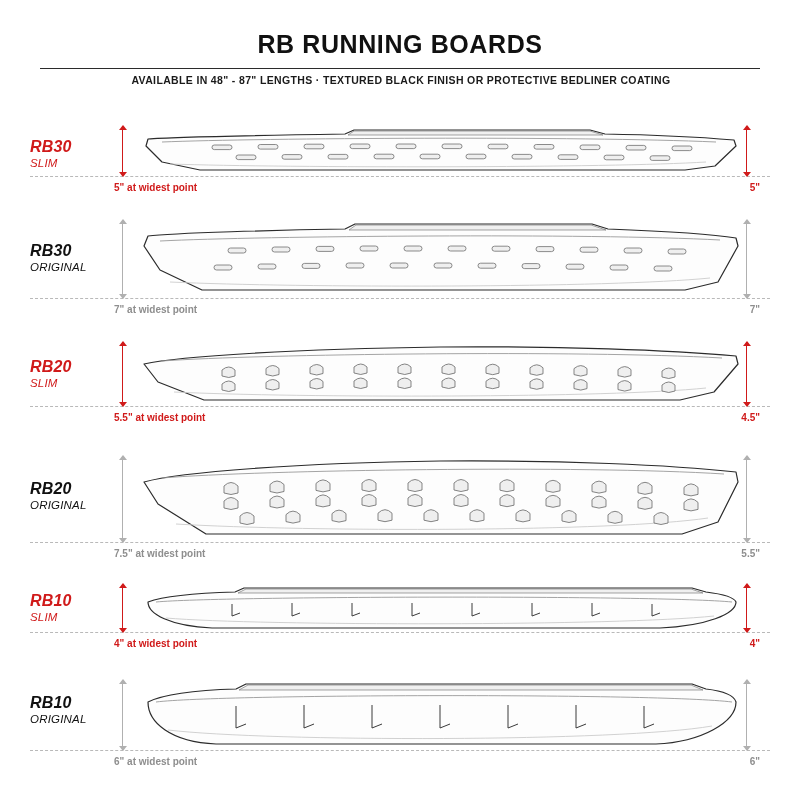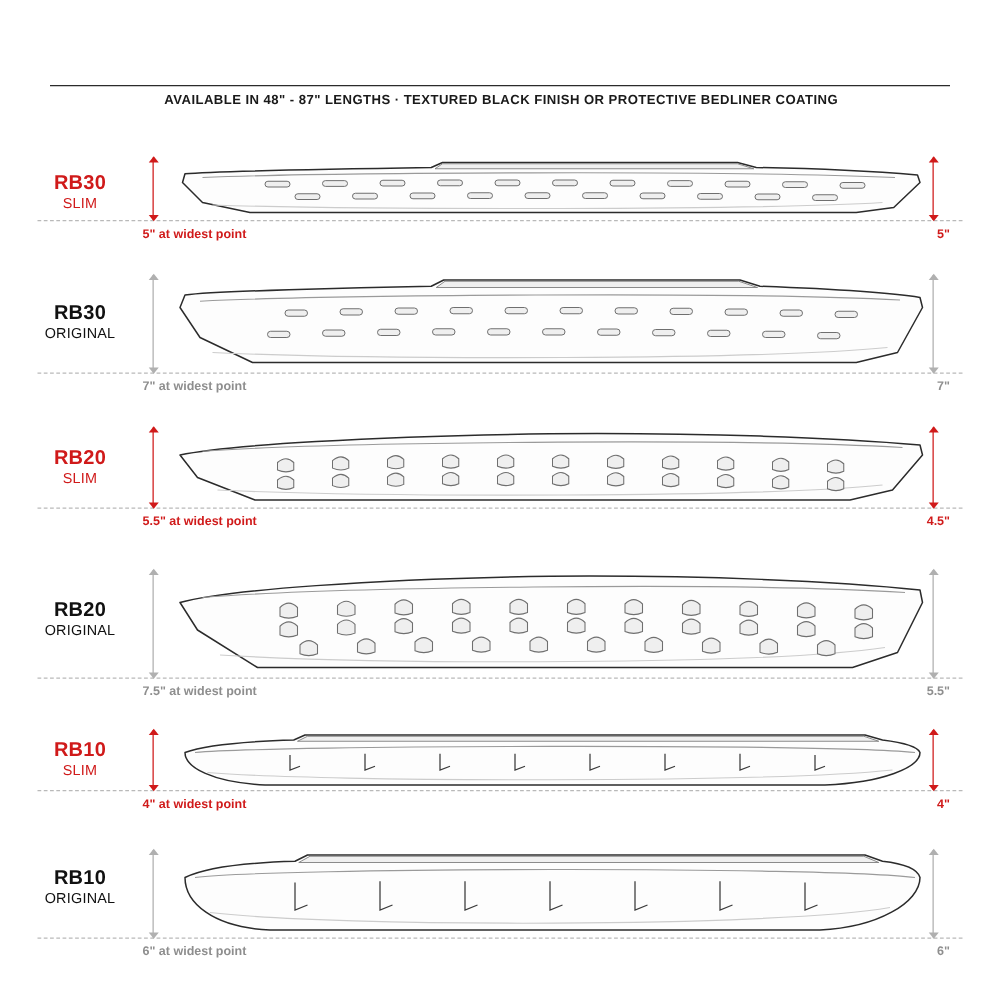--- a/index.html
+++ b/index.html
@@ -62,23 +62,24 @@
   }
 
   
   .row {
     position: absolute;
     left: 0;
     width: 800px;
   }
   .label-block {
     position: absolute;
-    left: 18px;
+    left: 30px;
     width: 92px;
-    text-align: center;
+    text-align: left;
+    font-style: italic;
   }
   .model {
     font-size: 16px;
     font-weight: bold;
     line-height: 18px;
     letter-spacing: 0.2px;
   }
   .variant {
     font-size: 11.5px;
     line-height: 14px;
@@ -134,20 +135,21 @@
     position: absolute;
   }
   svg { display: block; }
 </style>
 </head>
 <body>
 
 <div class="page">
 
   <div class="header">
+    <div class="title">RB RUNNING BOARDS</div>
     <div class="rule"></div>
     <div class="subtitle">AVAILABLE IN 48" - 87" LENGTHS  ·  TEXTURED BLACK FINISH OR PROTECTIVE BEDLINER COATING</div>
   </div>
 
   <div class="row" style="top:118px;">
     <div class="label-block slim" style="top:20px;">
       <div class="model">RB30</div>
       <div class="variant">SLIM</div>
     </div>
 

